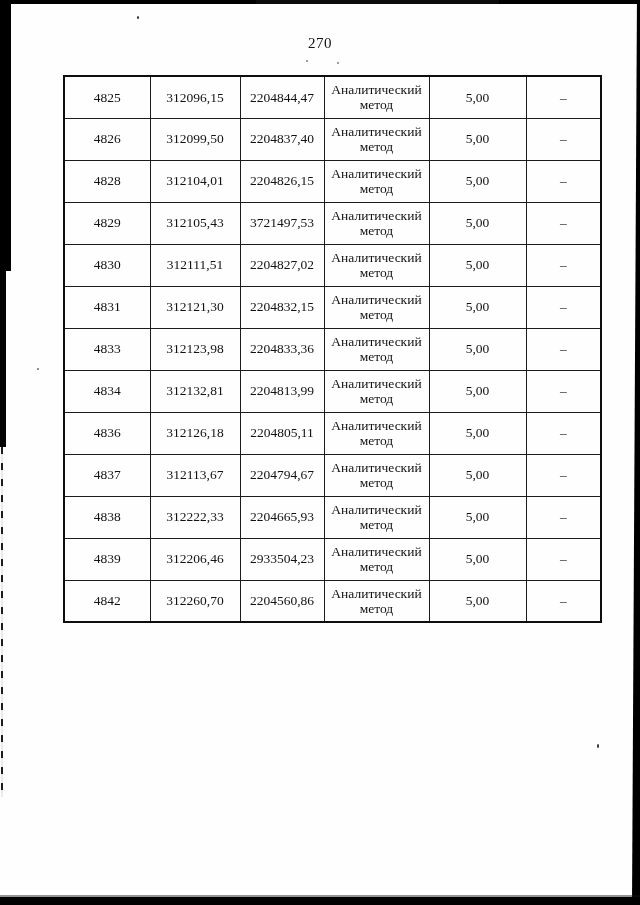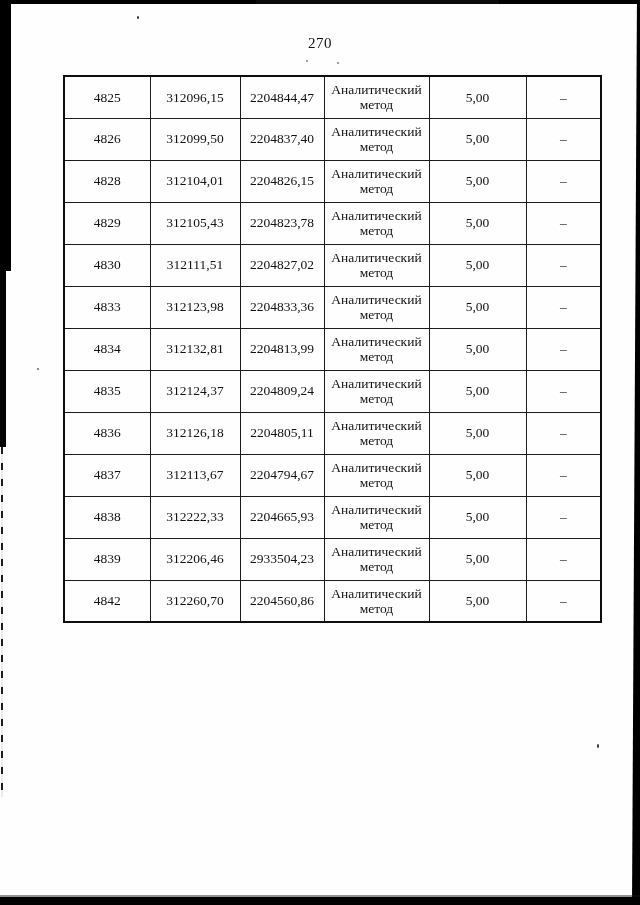--- a/index.html
+++ b/index.html
@@ -155,58 +155,58 @@
           <td class="cell-point-id">4828</td>
           <td class="cell-coord-x">312104,01</td>
           <td class="cell-coord-y">2204826,15</td>
           <td class="cell-method">Аналитический метод</td>
           <td class="cell-value">5,00</td>
           <td class="cell-note">–</td>
         </tr>
         <tr>
           <td class="cell-point-id">4829</td>
           <td class="cell-coord-x">312105,43</td>
-          <td class="cell-coord-y">2204823,78</td>
+          <td class="cell-coord-y">3721497,53</td>
           <td class="cell-method">Аналитический метод</td>
           <td class="cell-value">5,00</td>
           <td class="cell-note">–</td>
         </tr>
         <tr>
           <td class="cell-point-id">4830</td>
           <td class="cell-coord-x">312111,51</td>
           <td class="cell-coord-y">2204827,02</td>
           <td class="cell-method">Аналитический метод</td>
           <td class="cell-value">5,00</td>
           <td class="cell-note">–</td>
         </tr>
         <tr>
+          <td class="cell-point-id">4831</td>
+          <td class="cell-coord-x">312121,30</td>
+          <td class="cell-coord-y">2204832,15</td>
+          <td class="cell-method">Аналитический метод</td>
+          <td class="cell-value">5,00</td>
+          <td class="cell-note">–</td>
+        </tr>
+        <tr>
           <td class="cell-point-id">4833</td>
           <td class="cell-coord-x">312123,98</td>
           <td class="cell-coord-y">2204833,36</td>
           <td class="cell-method">Аналитический метод</td>
           <td class="cell-value">5,00</td>
           <td class="cell-note">–</td>
         </tr>
         <tr>
           <td class="cell-point-id">4834</td>
           <td class="cell-coord-x">312132,81</td>
           <td class="cell-coord-y">2204813,99</td>
           <td class="cell-method">Аналитический метод</td>
           <td class="cell-value">5,00</td>
           <td class="cell-note">–</td>
         </tr>
         <tr>
-          <td class="cell-point-id">4835</td>
-          <td class="cell-coord-x">312124,37</td>
-          <td class="cell-coord-y">2204809,24</td>
-          <td class="cell-method">Аналитический метод</td>
-          <td class="cell-value">5,00</td>
-          <td class="cell-note">–</td>
-        </tr>
-        <tr>
           <td class="cell-point-id">4836</td>
           <td class="cell-coord-x">312126,18</td>
           <td class="cell-coord-y">2204805,11</td>
           <td class="cell-method">Аналитический метод</td>
           <td class="cell-value">5,00</td>
           <td class="cell-note">–</td>
         </tr>
         <tr>
           <td class="cell-point-id">4837</td>
           <td class="cell-coord-x">312113,67</td>

